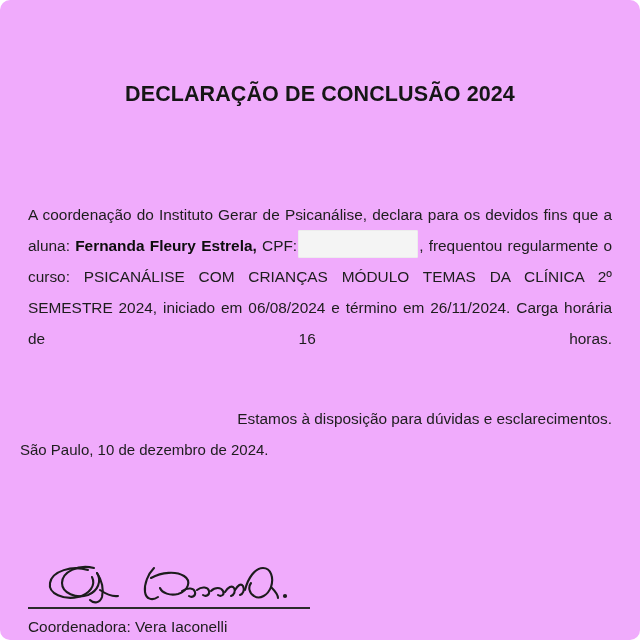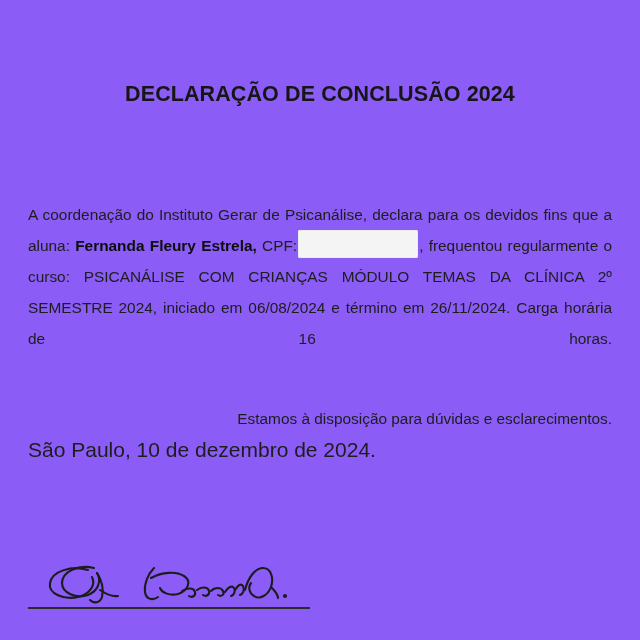--- a/index.html
+++ b/index.html
@@ -13,21 +13,22 @@
     position: relative;
     overflow: hidden;
     font-family: "Liberation Sans", sans-serif;
     color: #1a1a1a;
     -webkit-font-smoothing: antialiased;
   }
 
   .page {
     position: absolute;
     inset: 0;
-    background: #8b5cf6;
+    background: #f0abfc;
+    border-radius: 10px;
   }
 
   
   .doc-title {
     position: absolute;
     left: 0;
     right: 0;
     top: 68px;
     text-align: center;
     font-size: 21.5px;
@@ -80,23 +81,23 @@
     vertical-align: -7px;
     background: #f4f4f4;
     border: 1px solid #ececec;
     border-radius: 1px;
     margin: 0 1px;
   }
 
   
   .date-line {
     position: absolute;
-    left: 28px;
+    left: 20px;
     top: 434px;
-    font-size: 21px;
+    font-size: 15px;
     line-height: 31px;
     color: #1d1d1d;
   }
 
   
   .signature-area {
     position: absolute;
     left: 28px;
     top: 560px;
     width: 300px;
@@ -159,16 +160,17 @@
 
         <path d="M203 30 C206 18, 213 8, 221 8 C229 8, 232 18, 229 27 C226 35, 218 40, 212 36 C207 33, 206 27, 209 23"></path>
 
         <path d="M229 27 C233 31, 236 35, 236 38"></path>
         <circle cx="243" cy="36" r="2.1" fill="#1c1c1c" stroke="none"></circle>
       </g>
     </svg>
 
     <div class="signature-rule"></div>
 
+    <div class="signature-caption">Coordenadora: Vera Iaconelli</div>
 
   </div>
 
 </div>
 
 </body></html>

